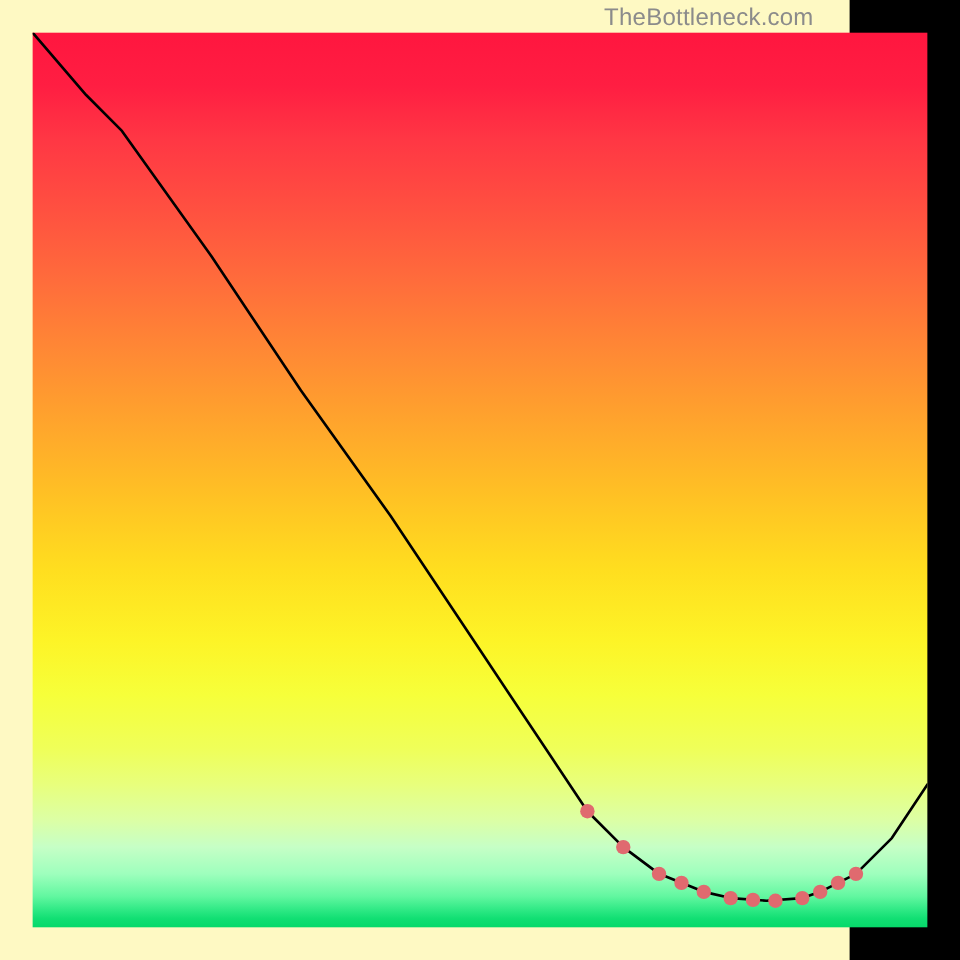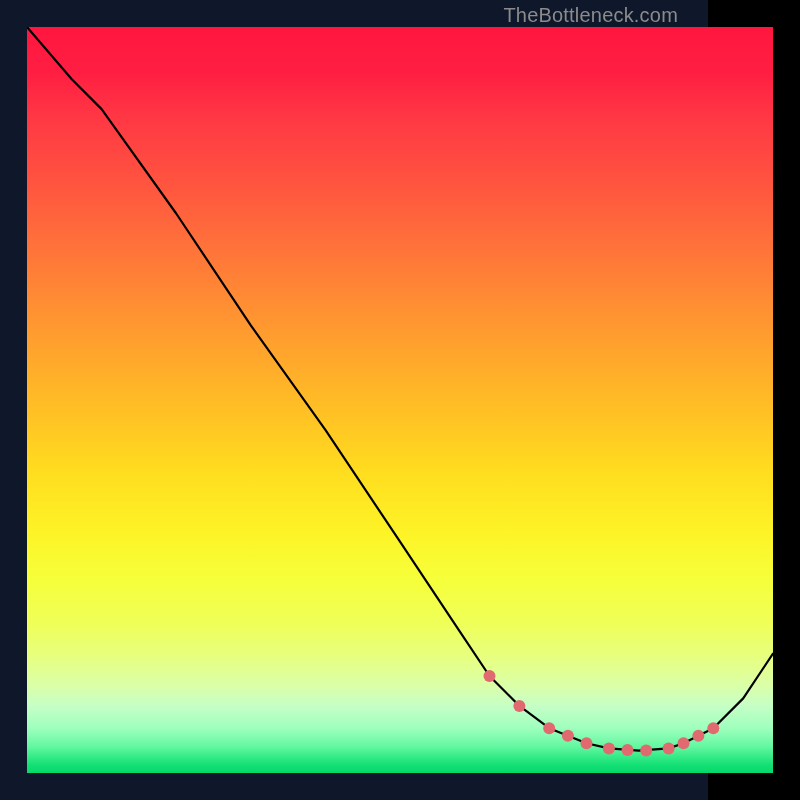--- a/index.html
+++ b/index.html
@@ -8,21 +8,21 @@
     width: 800px;
     height: 800px;
     background: #000;
     overflow: hidden;
     font-family: Arial, Helvetica, sans-serif;
   }
   .stage {
     position: relative;
     width: 708px;
     height: 800px;
-    background: #0f172a;
+    background: #fef9c3;
   }
   .plot {
     position: absolute;
     left: 27px;
     top: 27px;
     width: 746px;
     height: 746px;
     overflow: hidden;
   }
   .gradient {

